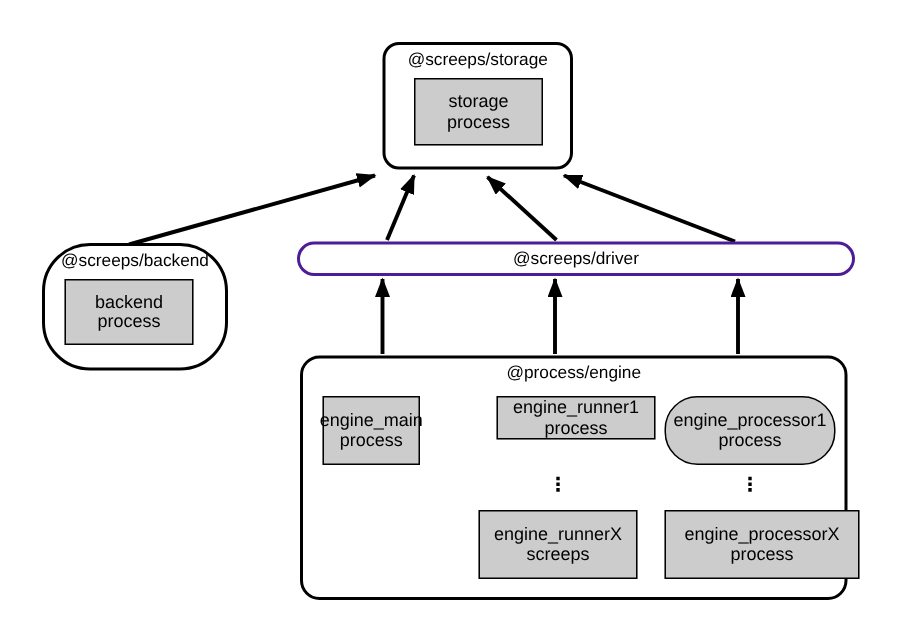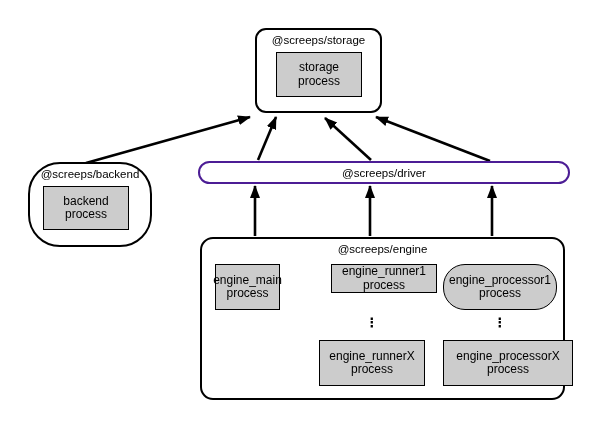--- a/index.html
+++ b/index.html
@@ -87,35 +87,35 @@
     <div class="node-label">@screeps/backend</div>
     <div class="proc" style="left:13px; top:22px; width:86px; height:44px;">backend
 process</div>
   </div>
 
   <div class="pill" style="left:198px; top:161px; width:372px; height:23px;">
     <span>@screeps/driver</span>
   </div>
 
   <div class="node" style="left:200px; top:237px; width:365px; height:163px; border-radius:13px;">
-    <div class="node-label">@screeps/engine</div>
+    <div class="node-label">@process/engine</div>
 
     <div class="proc" style="left:13px; top:25px; width:65px; height:46px;">engine_main
 process</div>
 
     <div class="proc" style="left:129px; top:25px; width:106px; height:29px;">engine_runner1
 process</div>
 
     <div class="proc" style="left:241px; top:25px; width:114px; height:46px;border-radius:22px;">engine_processor1
 process</div>
 
     <div class="dots" style="left:117px; top:76px; width:106px;">⋮</div>
 
     <div class="dots" style="left:241px; top:76px; width:114px;">⋮</div>
 
     <div class="proc" style="left:117px; top:101px; width:106px; height:46px;">engine_runnerX
-process</div>
+screeps</div>
 
     <div class="proc" style="left:241px; top:101px; width:130px; height:46px;">engine_processorX
 process</div>
   </div>
 
 </div>
 
 </body></html>

